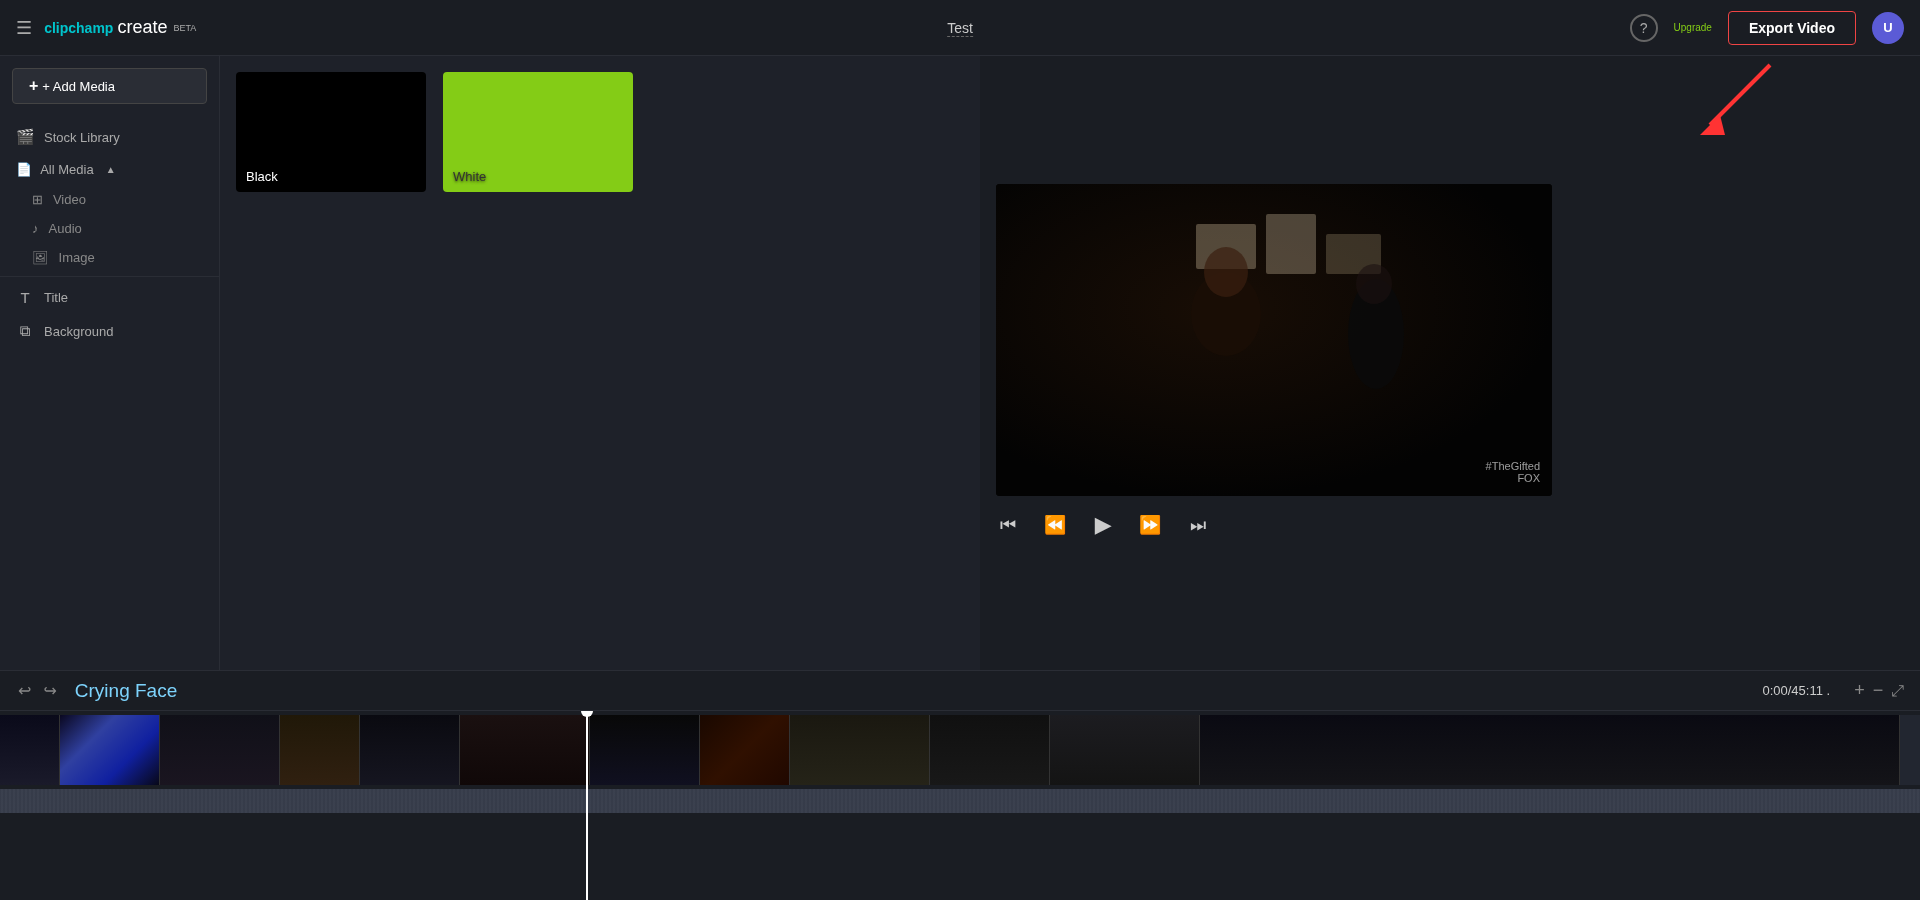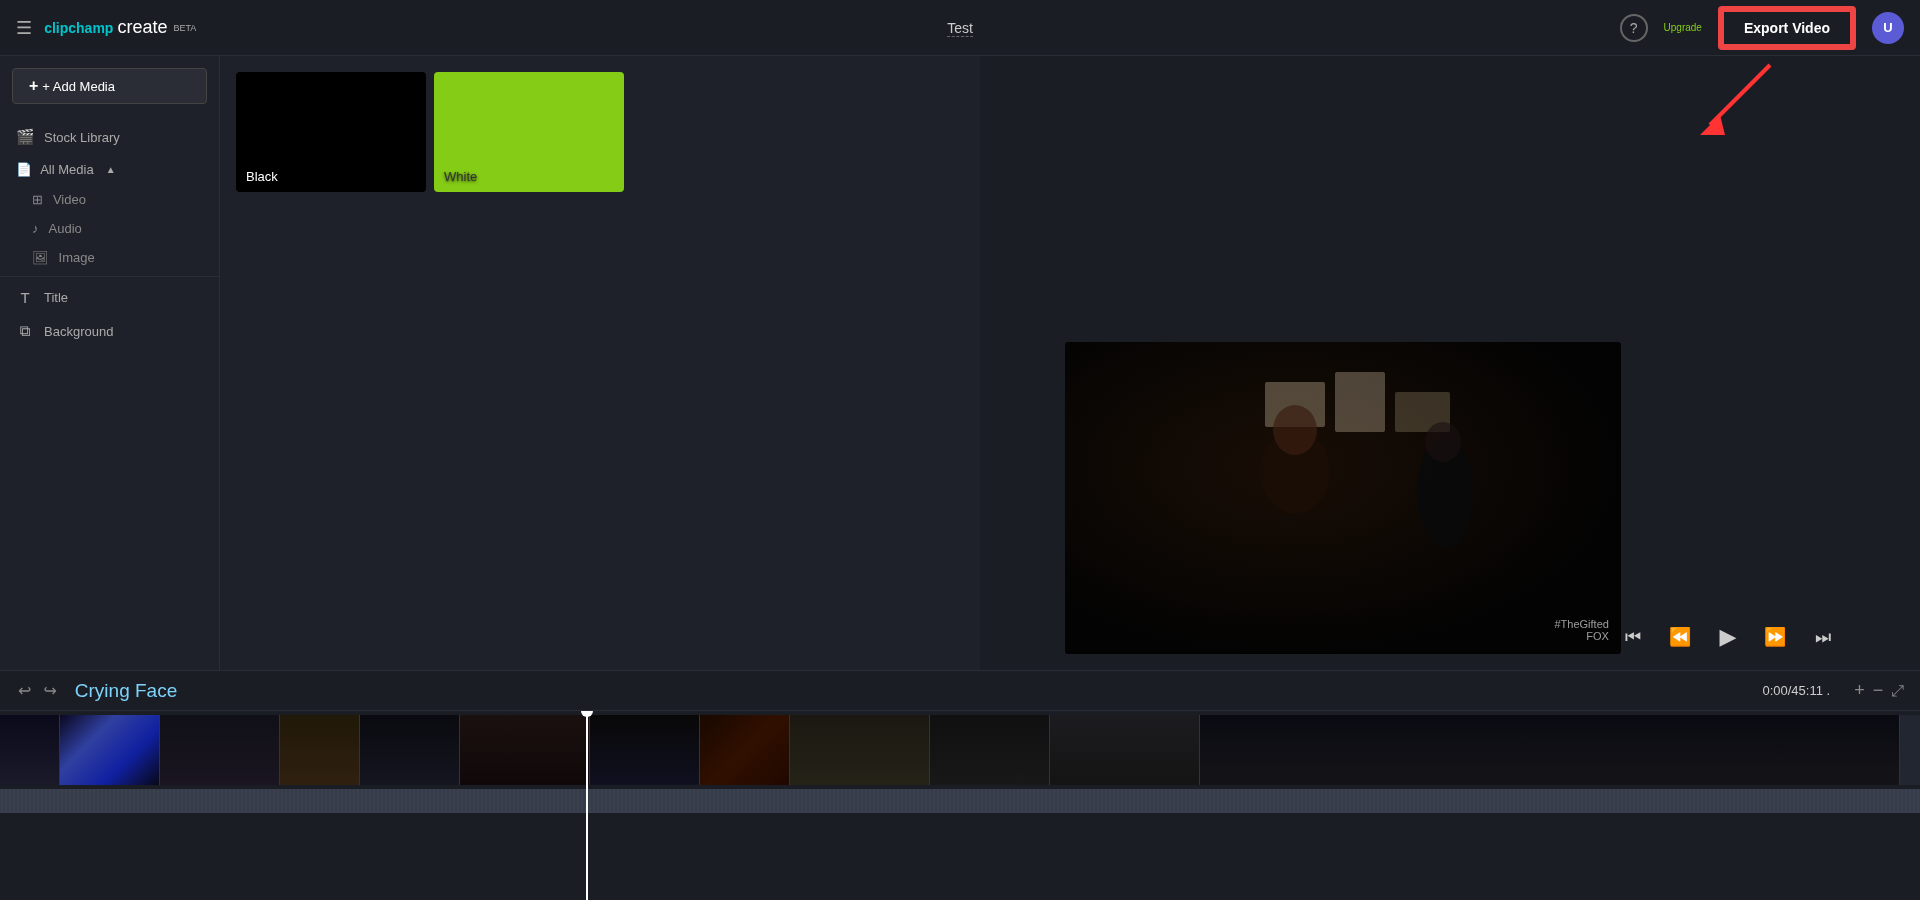--- a/index.html
+++ b/index.html
@@ -87,21 +87,21 @@
     }
     .upgrade-btn {
       background: transparent;
       border: none;
       color: #84cc16;
       font-size: 10px;
       cursor: pointer;
     }
     .export-btn {
       background: #1a1d23;
-      border: 6px solid #ef4444;
+      border: 1px solid #ef4444;
       color: #fff;
       padding: 8px 20px;
       border-radius: 4px;
       font-size: 14px;
       font-weight: 600;
       cursor: pointer;
     }
     .avatar {
       width: 32px;
       height: 32px;
@@ -201,21 +201,21 @@
     
     .media-panel {
       width: 760px;
       background: #1e2129;
       padding: 16px;
       flex-shrink: 0;
       overflow-y: auto;
     }
     .media-thumbnails {
       display: flex;
-      gap: 8px;
+      gap: 17px;
       flex-wrap: wrap;
     }
     .media-thumb {
       width: 190px;
       height: 120px;
       border-radius: 4px;
       overflow: hidden;
       cursor: pointer;
       position: relative;
       flex-shrink: 0;
@@ -239,22 +239,22 @@
       text-shadow: 0 1px 3px rgba(0,0,0,0.7);
     }
     .media-thumb-label-dark {
       color: #333;
     }
 
     
     .preview-area {
       flex: 1;
       display: flex;
-      flex-direction: row;
-      align-items: flex-end;
+      flex-direction: column;
+      align-items: flex-start;
       justify-content: center;
       background: #1a1d23;
       padding: 16px;
     }
     .video-preview {
       width: 556px;
       height: 312px;
       background: #0a0a0a;
       border-radius: 4px;
       overflow: hidden;

